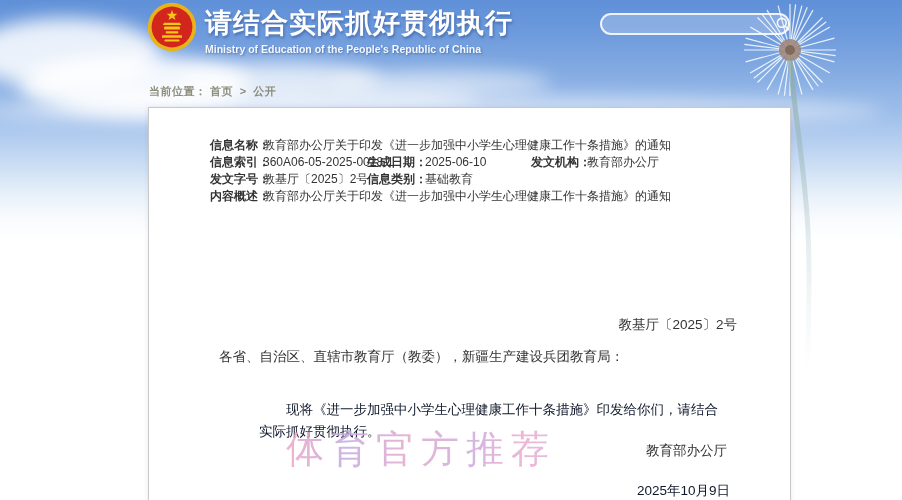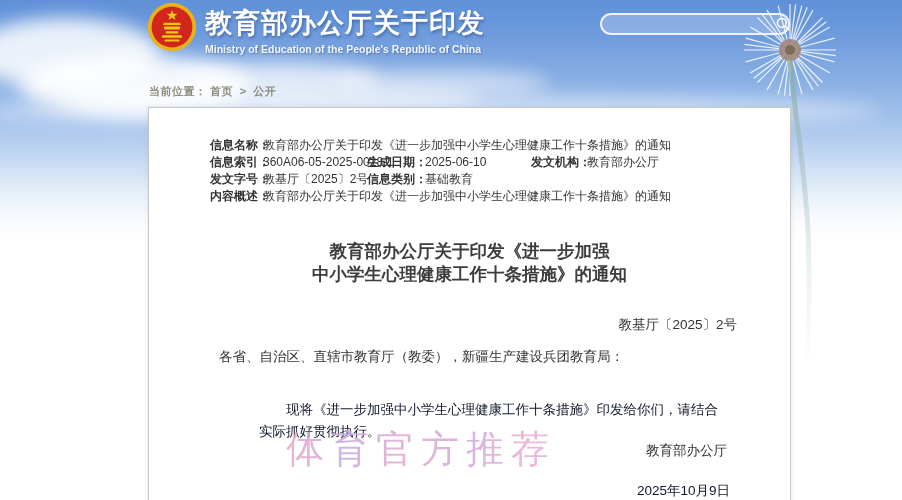--- a/index.html
+++ b/index.html
@@ -182,21 +182,21 @@
     <circle cx="30" cy="30" r="29" fill="#e8b21a"></circle>
     <circle cx="30" cy="30" r="24.5" fill="#d2261c"></circle>
     <polygon fill="#f5c518" points="30,9.5 31.7,14 36.4,14.2 32.8,17.1 34.1,21.6 30,19 25.9,21.6 27.2,17.1 23.6,14.2 28.3,14"></polygon>
     <path d="M19,27.5 h22 l-1.5,-2.5 h-19 z" fill="#f5c518"></path>
     <rect x="20.5" y="29.5" width="19" height="3.4" rx="0.8" fill="#f5c518"></rect>
     <rect x="22.5" y="35" width="15" height="2.8" rx="0.8" fill="#f5c518"></rect>
     <rect x="18" y="40" width="24" height="3" rx="0.8" fill="#f5c518"></rect>
     <rect x="21" y="45" width="18" height="2.4" rx="0.8" fill="#f5c518"></rect>
   </svg>
   <div class="site-title-block">
-    <div class="site-title">教育部办公厅关于印发</div>
+    <div class="site-title">请结合实际抓好贯彻执行</div>
     <div class="site-subtitle">Ministry of Education of the People's Republic of China</div>
   </div>
   <div class="search-box">
     <input class="search-input" type="text" placeholder="" style="">
     <svg class="search-icon" viewBox="0 0 20 20">
       <circle cx="8.5" cy="8.5" r="5.5" fill="none" stroke="rgba(255,255,255,0.95)" stroke-width="2"></circle>
       <line x1="12.8" y1="12.8" x2="17" y2="17" stroke="rgba(255,255,255,0.95)" stroke-width="2" stroke-linecap="round"></line>
     </svg>
   </div>
 </div>
@@ -225,24 +225,20 @@
     <div class="meta-value">教基厅〔2025〕2号</div>
     <div class="meta-label">信息类别：</div>
     <div class="meta-value">基础教育</div>
     <div></div>
     <div></div>
 
     <div class="meta-label">内容概述：</div>
     <div class="meta-value span-rest">教育部办公厅关于印发《进一步加强中小学生心理健康工作十条措施》的通知</div>
   </div>
 
-  <div class="doc-title">
-    <div>教育部办公厅关于印发《进一步加强</div>
-    <div>中小学生心理健康工作十条措施》的通知</div>
-  </div>
 
   <div class="doc-number">教基厅〔2025〕2号</div>
 
   <div class="salutation">各省、自治区、直辖市教育厅（教委），新疆生产建设兵团教育局：</div>
 
   <div class="paragraph">现将《进一步加强中小学生心理健康工作十条措施》印发给你们，请结合实际抓好贯彻执行。</div>
 
   <div class="signer">教育部办公厅</div>
 
   <div class="sign-date">2025年10月9日</div>

